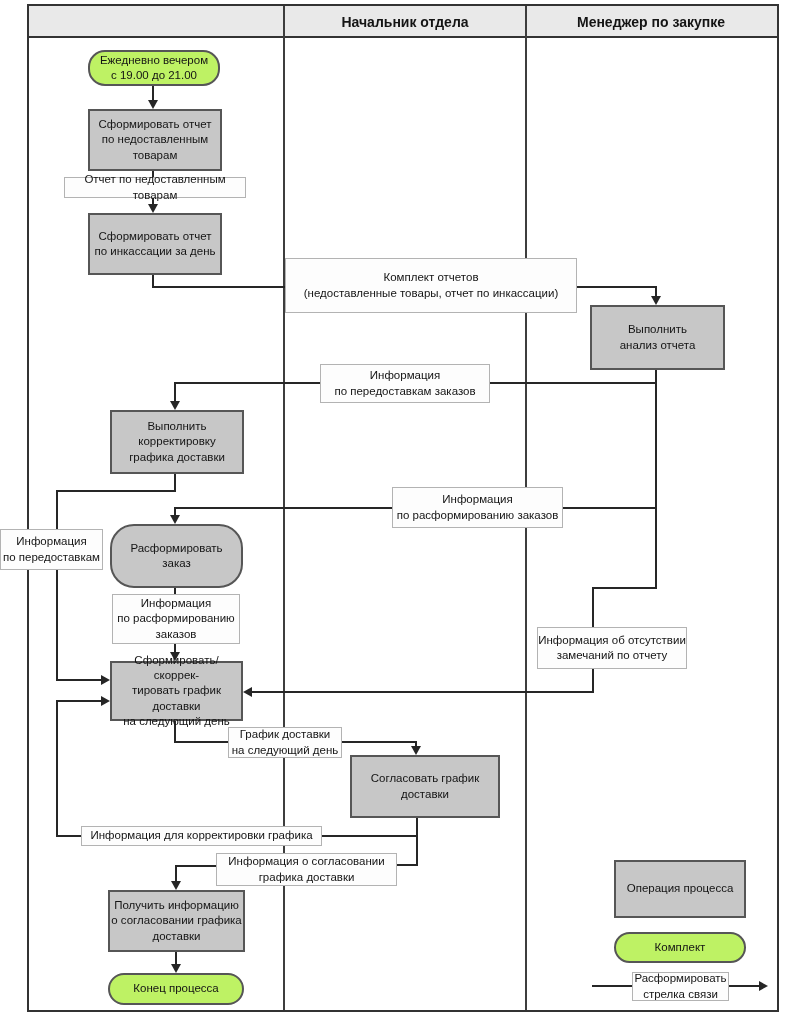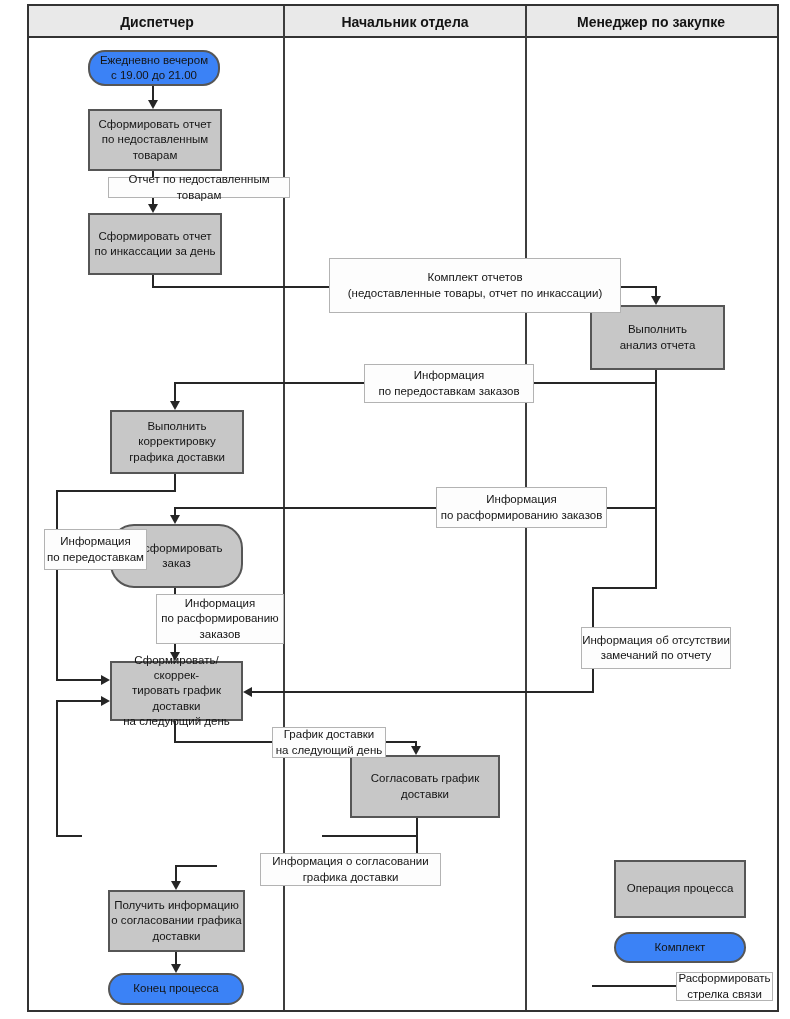--- a/index.html
+++ b/index.html
@@ -10,39 +10,38 @@
          border:2px solid #333;z-index:0;background:#fff;}
   .header-strip{position:absolute;left:29px;top:6px;width:748px;height:30px;
          background:#e9e9e9;border-bottom:2px solid #333;z-index:1;}
   .divider{position:absolute;top:6px;width:2px;height:1004px;background:#3d3d3d;z-index:1;}
   .hcell{position:absolute;top:10px;height:24px;display:flex;align-items:center;justify-content:center;
          font-size:14px;font-weight:bold;z-index:2;}
   
   .op,.ev,.lb{position:absolute;box-sizing:border-box;display:flex;align-items:center;justify-content:center;
          text-align:center;white-space:pre-line;font-size:11.5px;line-height:1.32;}
   .op{background:#c7c7c7;border:2px solid #565656;z-index:3;}
-  .ev{background:#3b82f6;border:2px solid #565656;border-radius:17px;z-index:3;}
-  .lb{background:#fdfdfd;border:1px solid #b3b3b3;z-index:4;margin-left:44px;}
+  .ev{background:#bef264;border:2px solid #565656;border-radius:17px;z-index:3;}
+  .lb{background:#fdfdfd;border:1px solid #b3b3b3;z-index:4;}
   
   .ln{position:absolute;background:#262626;z-index:2;}
   .ah{position:absolute;width:0;height:0;z-index:2;}
   .ah-down{border-left:5px solid transparent;border-right:5px solid transparent;border-top:9px solid #262626;}
   .ah-right{border-top:5px solid transparent;border-bottom:5px solid transparent;border-left:9px solid #262626;}
   .ah-left{border-top:5px solid transparent;border-bottom:5px solid transparent;border-right:9px solid #262626;}
 </style>
 </head>
 <body>
 
 <div id="page">
 
   <div class="frame"></div>
   <div class="header-strip"></div>
   <div class="divider" style="left:283px;"></div>
   <div class="divider" style="left:525px;"></div>
-  <div class="hcell" style="left:37px;width:240px;">Диспетчер</div>
   <div class="hcell" style="left:287px;width:236px;">Начальник отдела</div>
   <div class="hcell" style="left:529px;width:244px;">Менеджер по закупке</div>
 
   <div class="ln" style="left:152px;top:86px;width:2px;height:16px;"></div>
   <div class="ah ah-down" style="left:148px;top:100px;"></div>
 
   <div class="ln" style="left:152px;top:171px;width:2px;height:35px;"></div>
   <div class="ah ah-down" style="left:148px;top:204px;"></div>
 
   <div class="ln" style="left:152px;top:275px;width:2px;height:13px;"></div>
@@ -109,20 +108,21 @@
   <div class="op" style="left:110px;top:524px;width:133px;height:64px;border-radius:24px;">Расформировать
 заказ</div>
   <div class="lb" style="left:0px;top:529px;width:103px;height:41px;">Информация
 по передоставкам</div>
   <div class="lb" style="left:112px;top:594px;width:128px;height:50px;">Информация
 по расформированию
 заказов</div>
   <div class="op" style="left:110px;top:661px;width:133px;height:60px;">Сформировать/скоррек-
 тировать график доставки
 на следующий день</div>
+  <div class="lb" style="left:81px;top:826px;width:241px;height:20px;">Информация для корректировки графика</div>
   <div class="op" style="left:108px;top:890px;width:137px;height:62px;">Получить информацию
 о согласовании графика
 доставки</div>
   <div class="ev" style="left:108px;top:973px;width:136px;height:32px;">Конец процесса</div>
 
   <div class="lb" style="left:285px;top:258px;width:292px;height:55px;">Комплект отчетов
 (недоставленные товары, отчет по инкассации)</div>
   <div class="lb" style="left:320px;top:364px;width:170px;height:39px;">Информация
 по передоставкам заказов</div>
   <div class="lb" style="left:392px;top:487px;width:171px;height:41px;">Информация

